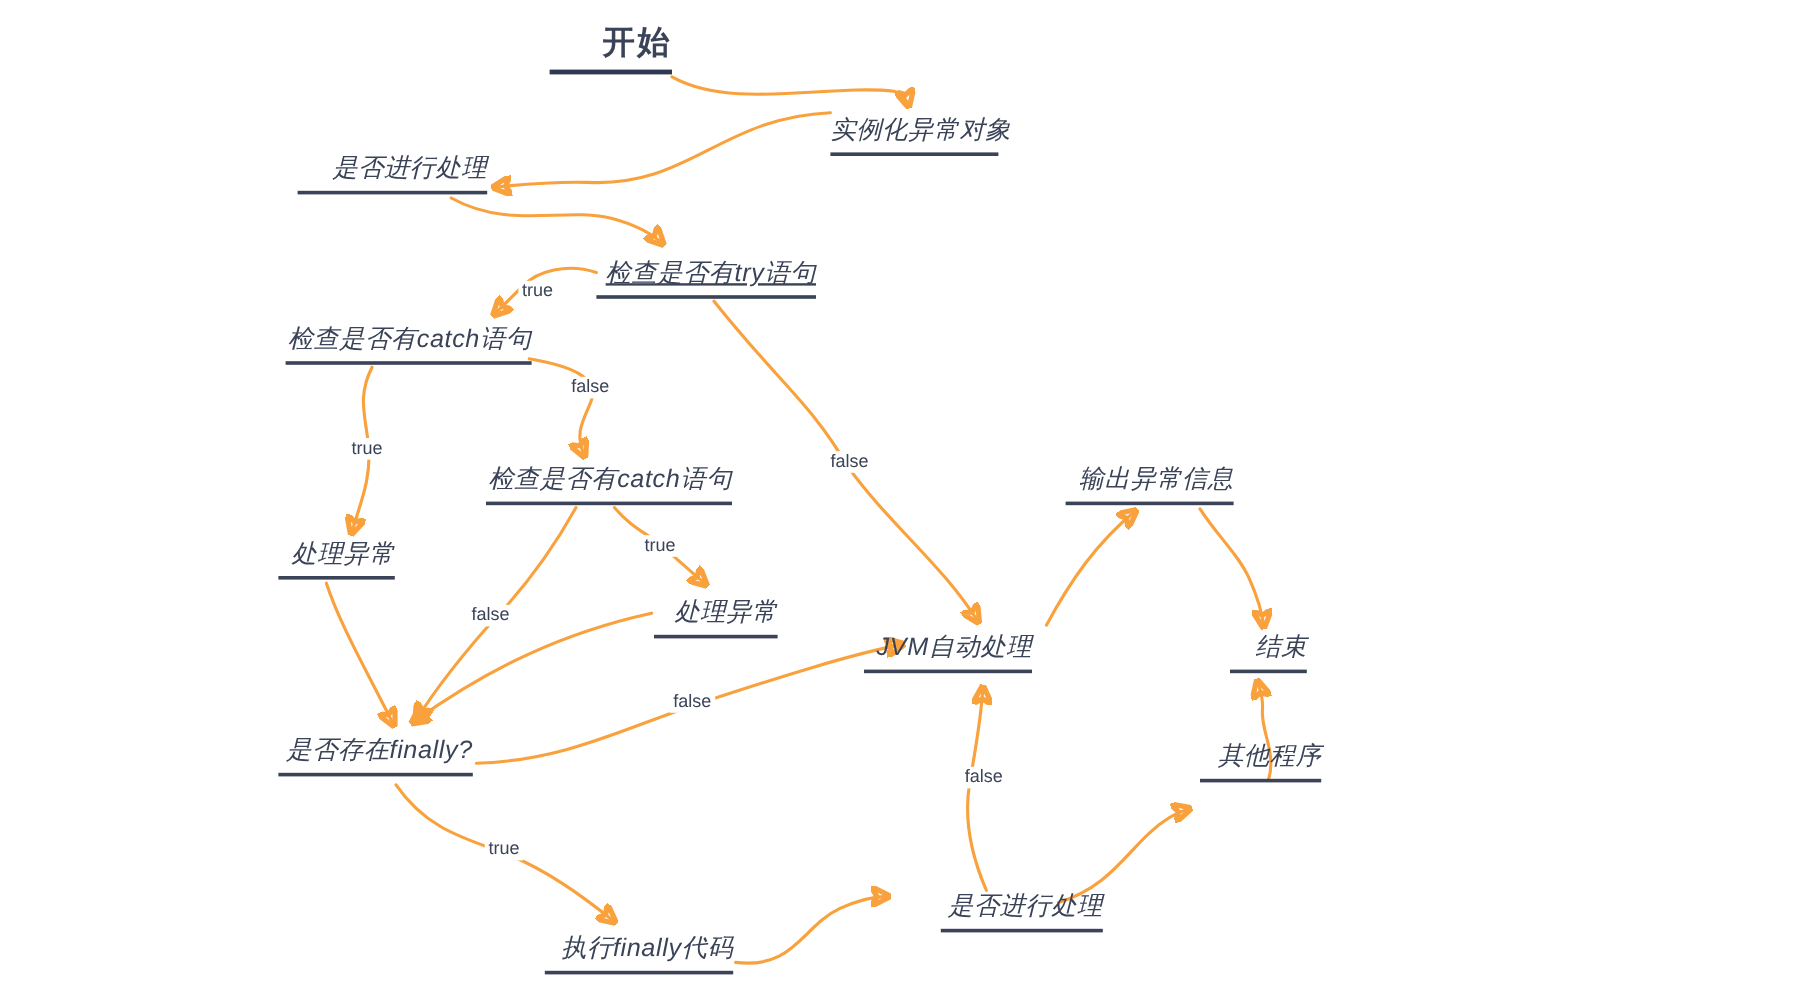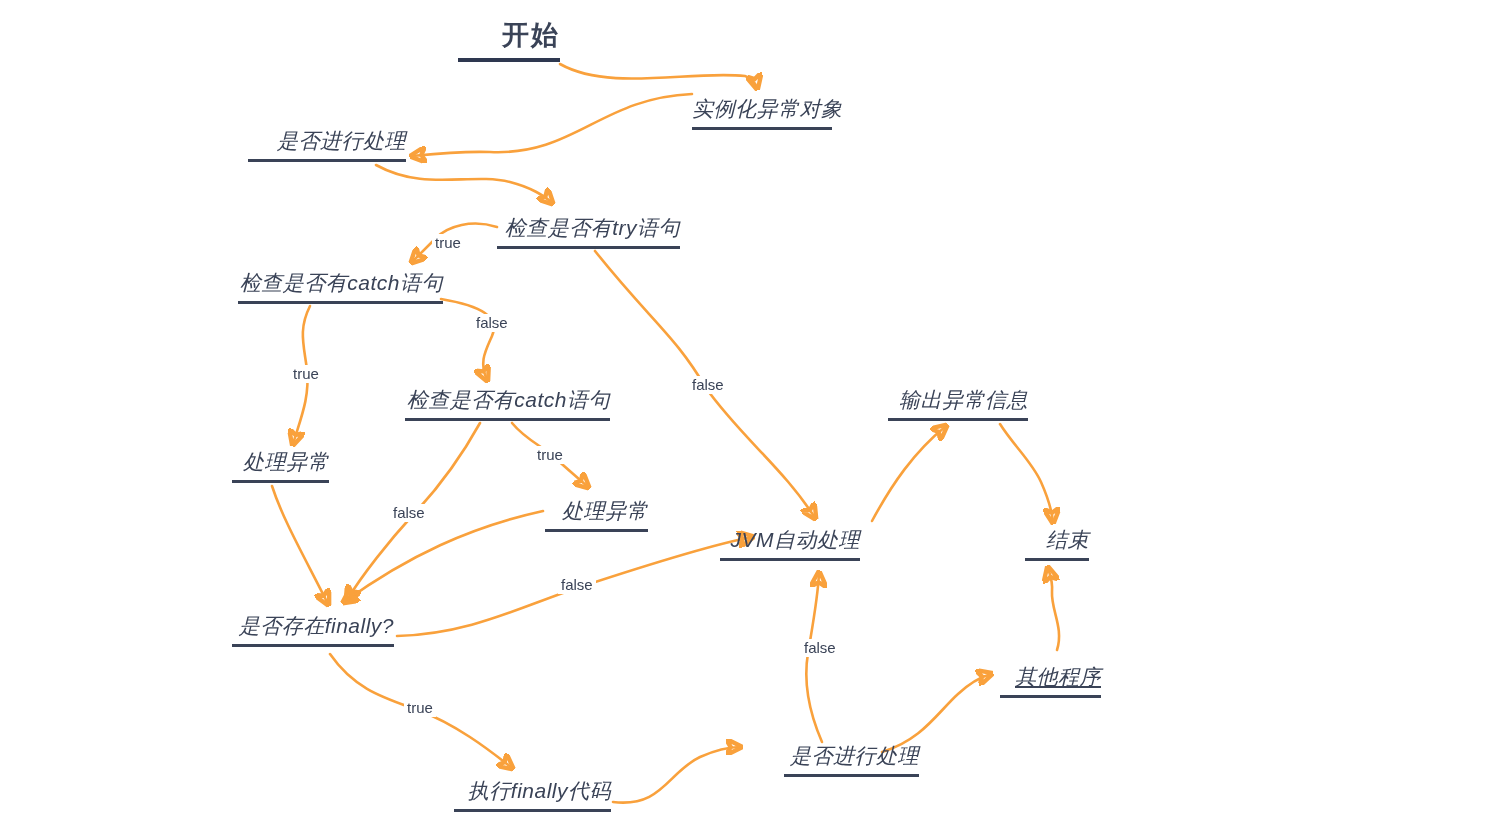--- a/index.html
+++ b/index.html
@@ -90,21 +90,21 @@
     <path marker-end="url(#arrow)" d="M 872 521 C 892 484, 914 452, 946 426"></path>
     <path marker-end="url(#arrow)" d="M 1000 424 C 1014 446, 1032 462, 1041 482 C 1049 500, 1052 512, 1053 522"></path>
   </svg>
 
   <div class="node node--title" style="left:458px; top:18px; width:102px;">开始</div>
 
   <div class="node" style="left:692px; top:96px; width:140px;">实例化异常对象</div>
 
   <div class="node" style="left:248px; top:128px; width:158px;">是否进行处理</div>
 
-  <div class="node" style="left:497px; top:215px; width:183px;">检查是否有try语句</div>
+  <div class="node" style="left:497px; top:215px; width:183px;text-decoration:underline;">检查是否有try语句</div>
 
   <div class="node" style="left:238px; top:270px; width:205px;">检查是否有catch语句</div>
 
   <div class="node" style="left:405px; top:387px; width:205px;">检查是否有catch语句</div>
 
   <div class="node" style="left:232px; top:449px; width:97px;">处理异常</div>
 
   <div class="node" style="left:545px; top:498px; width:103px;">处理异常</div>
 
   <div class="node" style="left:720px; top:527px; width:140px;">JVM自动处理</div>
@@ -112,21 +112,21 @@
   <div class="node" style="left:888px; top:387px; width:140px;">输出异常信息</div>
 
   <div class="node" style="left:1025px; top:527px; width:64px;">结束</div>
 
   <div class="node" style="left:454px; top:778px; width:157px;">执行finally代码</div>
 
   <div class="node" style="left:232px; top:613px; width:162px;">是否存在finally?</div>
 
   <div class="node" style="left:784px; top:743px; width:135px;">是否进行处理</div>
 
-  <div class="node" style="left:1000px; top:664px; width:101px;text-decoration:underline;">其他程序</div>
+  <div class="node" style="left:1000px; top:618px; width:101px;">其他程序</div>
 
   <div class="edge-label" style="left:432px; top:234px;">true</div>
   <div class="edge-label" style="left:473px; top:314px;">false</div>
   <div class="edge-label" style="left:290px; top:365px;">true</div>
   <div class="edge-label" style="left:534px; top:446px;">true</div>
   <div class="edge-label" style="left:390px; top:504px;">false</div>
   <div class="edge-label" style="left:689px; top:376px;">false</div>
   <div class="edge-label" style="left:558px; top:576px;">false</div>
   <div class="edge-label" style="left:801px; top:639px;">false</div>
   <div class="edge-label" style="left:404px; top:699px;">true</div>

